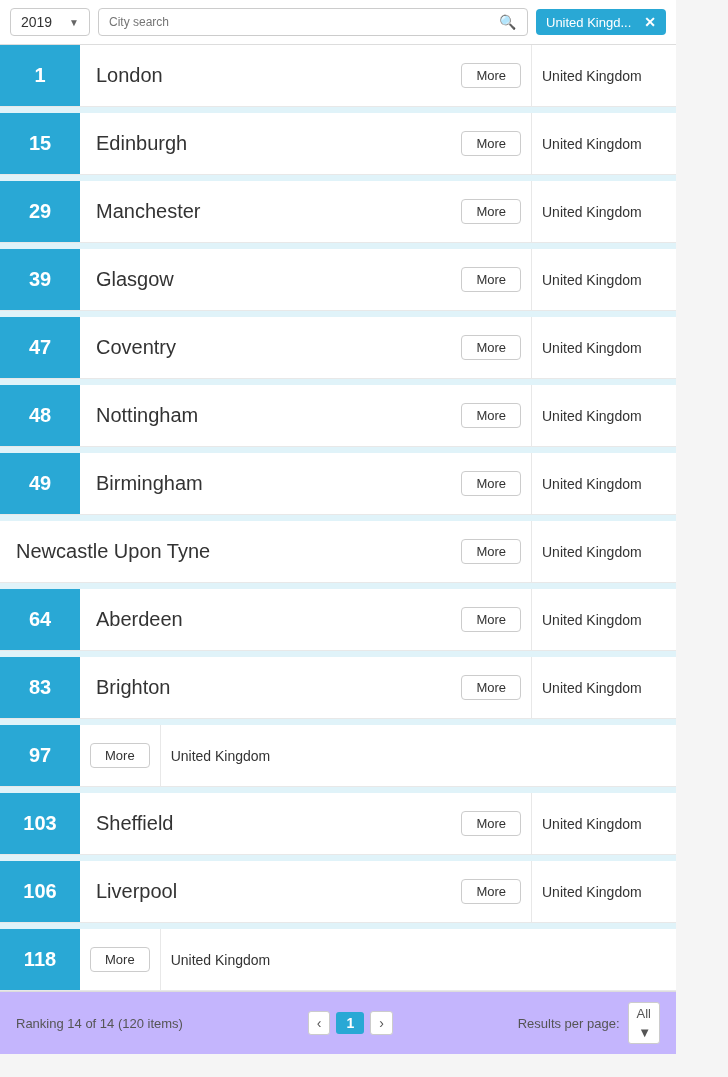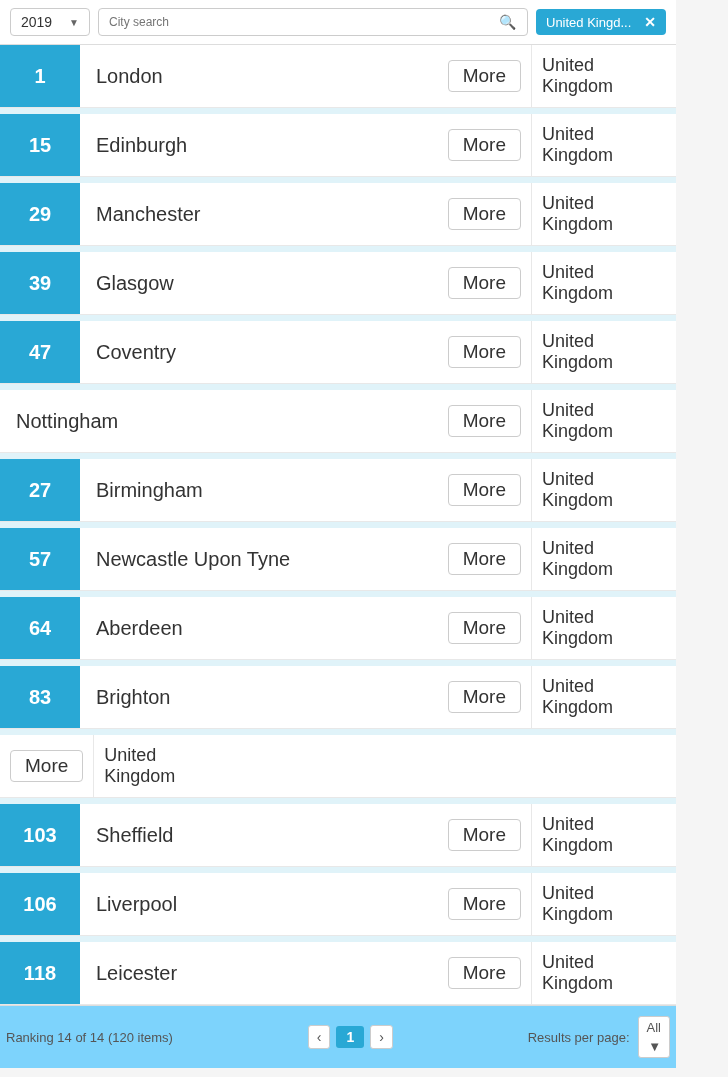--- a/index.html
+++ b/index.html
@@ -124,49 +124,49 @@
       align-items: center;
       padding: 10px 10px;
     }
 
     .more-btn {
       border: 1px solid #ccc;
       background: #fff;
       border-radius: 4px;
       padding: 4px 14px;
       cursor: pointer;
-      font-size: 19px;
+      font-size: 13px;
       color: #333;
     }
 
     .country-cell {
       width: 145px;
       min-width: 145px;
       display: flex;
       align-items: center;
       padding: 10px 10px;
-      font-size: 18px;
+      font-size: 14px;
       color: #333;
       border-left: 1px solid #e8e8e8;
     }
 
     
     .spacer-row {
       height: 6px;
       background: #e0f3f9;
     }
 
     
     .footer {
       display: flex;
       align-items: center;
       justify-content: space-between;
-      padding: 10px 6px;
+      padding: 10px 16px;
       border-top: 1px solid #ddd;
-      background: #7dd3fc;
+      background: #c4b5fd;
       font-size: 13px;
       color: #555;
     }
 
     .pagination {
       display: flex;
       align-items: center;
       gap: 6px;
     }
 
@@ -268,38 +268,38 @@
       <div class="city-row">
       <div class="rank-cell">47</div>
       <div class="city-cell">Coventry</div>
       <div class="more-cell">
         <button class="more-btn">More</button>
       </div>
       <div class="country-cell">United Kingdom</div>
     </div>
       <div class="spacer-row"></div>
       <div class="city-row">
+      <div class="rank-cell">48</div>
       <div class="city-cell">Nottingham</div>
       <div class="more-cell">
         <button class="more-btn">More</button>
       </div>
       <div class="country-cell">United Kingdom</div>
     </div>
       <div class="spacer-row"></div>
       <div class="city-row">
-      <div class="rank-cell">27</div>
+      <div class="rank-cell">49</div>
       <div class="city-cell">Birmingham</div>
       <div class="more-cell">
         <button class="more-btn">More</button>
       </div>
       <div class="country-cell">United Kingdom</div>
     </div>
       <div class="spacer-row"></div>
       <div class="city-row">
-      <div class="rank-cell">57</div>
       <div class="city-cell">Newcastle Upon Tyne</div>
       <div class="more-cell">
         <button class="more-btn">More</button>
       </div>
       <div class="country-cell">United Kingdom</div>
     </div>
       <div class="spacer-row"></div>
       <div class="city-row">
       <div class="rank-cell">64</div>
       <div class="city-cell">Aberdeen</div>
@@ -312,20 +312,21 @@
       <div class="city-row">
       <div class="rank-cell">83</div>
       <div class="city-cell">Brighton</div>
       <div class="more-cell">
         <button class="more-btn">More</button>
       </div>
       <div class="country-cell">United Kingdom</div>
     </div>
       <div class="spacer-row"></div>
       <div class="city-row">
+      <div class="rank-cell">97</div>
       <div class="more-cell">
         <button class="more-btn">More</button>
       </div>
       <div class="country-cell">United Kingdom</div>
     </div>
       <div class="spacer-row"></div>
       <div class="city-row">
       <div class="rank-cell">103</div>
       <div class="city-cell">Sheffield</div>
       <div class="more-cell">
@@ -338,21 +339,20 @@
       <div class="rank-cell">106</div>
       <div class="city-cell">Liverpool</div>
       <div class="more-cell">
         <button class="more-btn">More</button>
       </div>
       <div class="country-cell">United Kingdom</div>
     </div>
       <div class="spacer-row"></div>
       <div class="city-row">
       <div class="rank-cell">118</div>
-      <div class="city-cell">Leicester</div>
       <div class="more-cell">
         <button class="more-btn">More</button>
       </div>
       <div class="country-cell">United Kingdom</div>
     </div>
     </div>
 
   <div class="footer">
     <span>Ranking 14 of 14 (120 items)</span>
     <div class="pagination">

